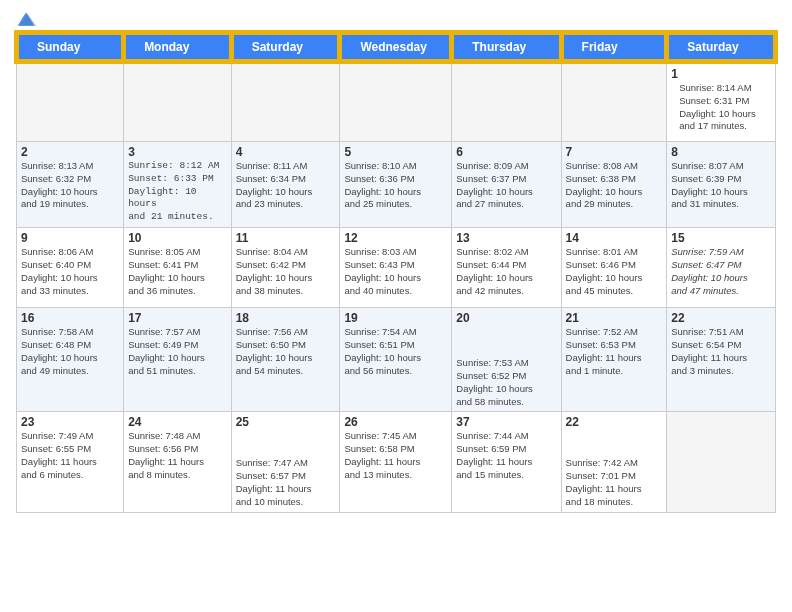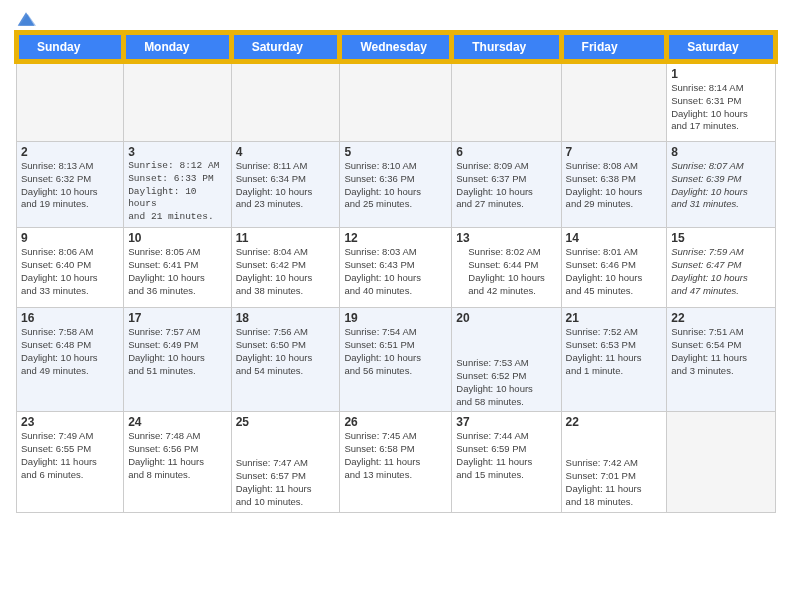--- a/index.html
+++ b/index.html
@@ -124,21 +124,21 @@
     <tbody id="calendar-body">
     <tr>
           <td class="empty"></td>
           <td class="empty"></td>
           <td class="empty"></td>
           <td class="empty"></td>
           <td class="empty"></td>
           <td class="empty"></td>
           <td>
             <div class="day-number">1</div>
-            <div class="day-info" style="white-space: pre-line;">Sunrise: 8:14 AM
+            <div class="day-info" style="white-space: pre-line; margin-left: 8px;">Sunrise: 8:14 AM
 Sunset: 6:31 PM
 Daylight: 10 hours
 and 17 minutes.</div>
           </td>
         </tr>
         <tr class="row-shade">
           <td>
             <div class="day-number">2</div>
             <div class="day-info" style="white-space: pre-line;">Sunrise: 8:13 AM
 Sunset: 6:32 PM
@@ -175,21 +175,21 @@
           </td>
           <td>
             <div class="day-number">7</div>
             <div class="day-info" style="white-space: pre-line;">Sunrise: 8:08 AM
 Sunset: 6:38 PM
 Daylight: 10 hours
 and 29 minutes.</div>
           </td>
           <td>
             <div class="day-number">8</div>
-            <div class="day-info" style="white-space: pre-line; font-style: italic;">Sunrise: 8:07 AM
+            <div class="day-info" style="white-space: pre-line;">Sunrise: 8:07 AM
 Sunset: 6:39 PM
 Daylight: 10 hours
 and 31 minutes.</div>
           </td>
         </tr>
         <tr>
           <td>
             <div class="day-number">9</div>
             <div class="day-info" style="white-space: pre-line;">Sunrise: 8:06 AM
 Sunset: 6:40 PM
@@ -212,21 +212,21 @@
           </td>
           <td>
             <div class="day-number">12</div>
             <div class="day-info" style="white-space: pre-line;">Sunrise: 8:03 AM
 Sunset: 6:43 PM
 Daylight: 10 hours
 and 40 minutes.</div>
           </td>
           <td>
             <div class="day-number">13</div>
-            <div class="day-info" style="white-space: pre-line; margin-left: 12px;">Sunrise: 8:02 AM
+            <div class="day-info" style="white-space: pre-line;">Sunrise: 8:02 AM
 Sunset: 6:44 PM
 Daylight: 10 hours
 and 42 minutes.</div>
           </td>
           <td>
             <div class="day-number">14</div>
             <div class="day-info" style="white-space: pre-line;">Sunrise: 8:01 AM
 Sunset: 6:46 PM
 Daylight: 10 hours
 and 45 minutes.</div>

